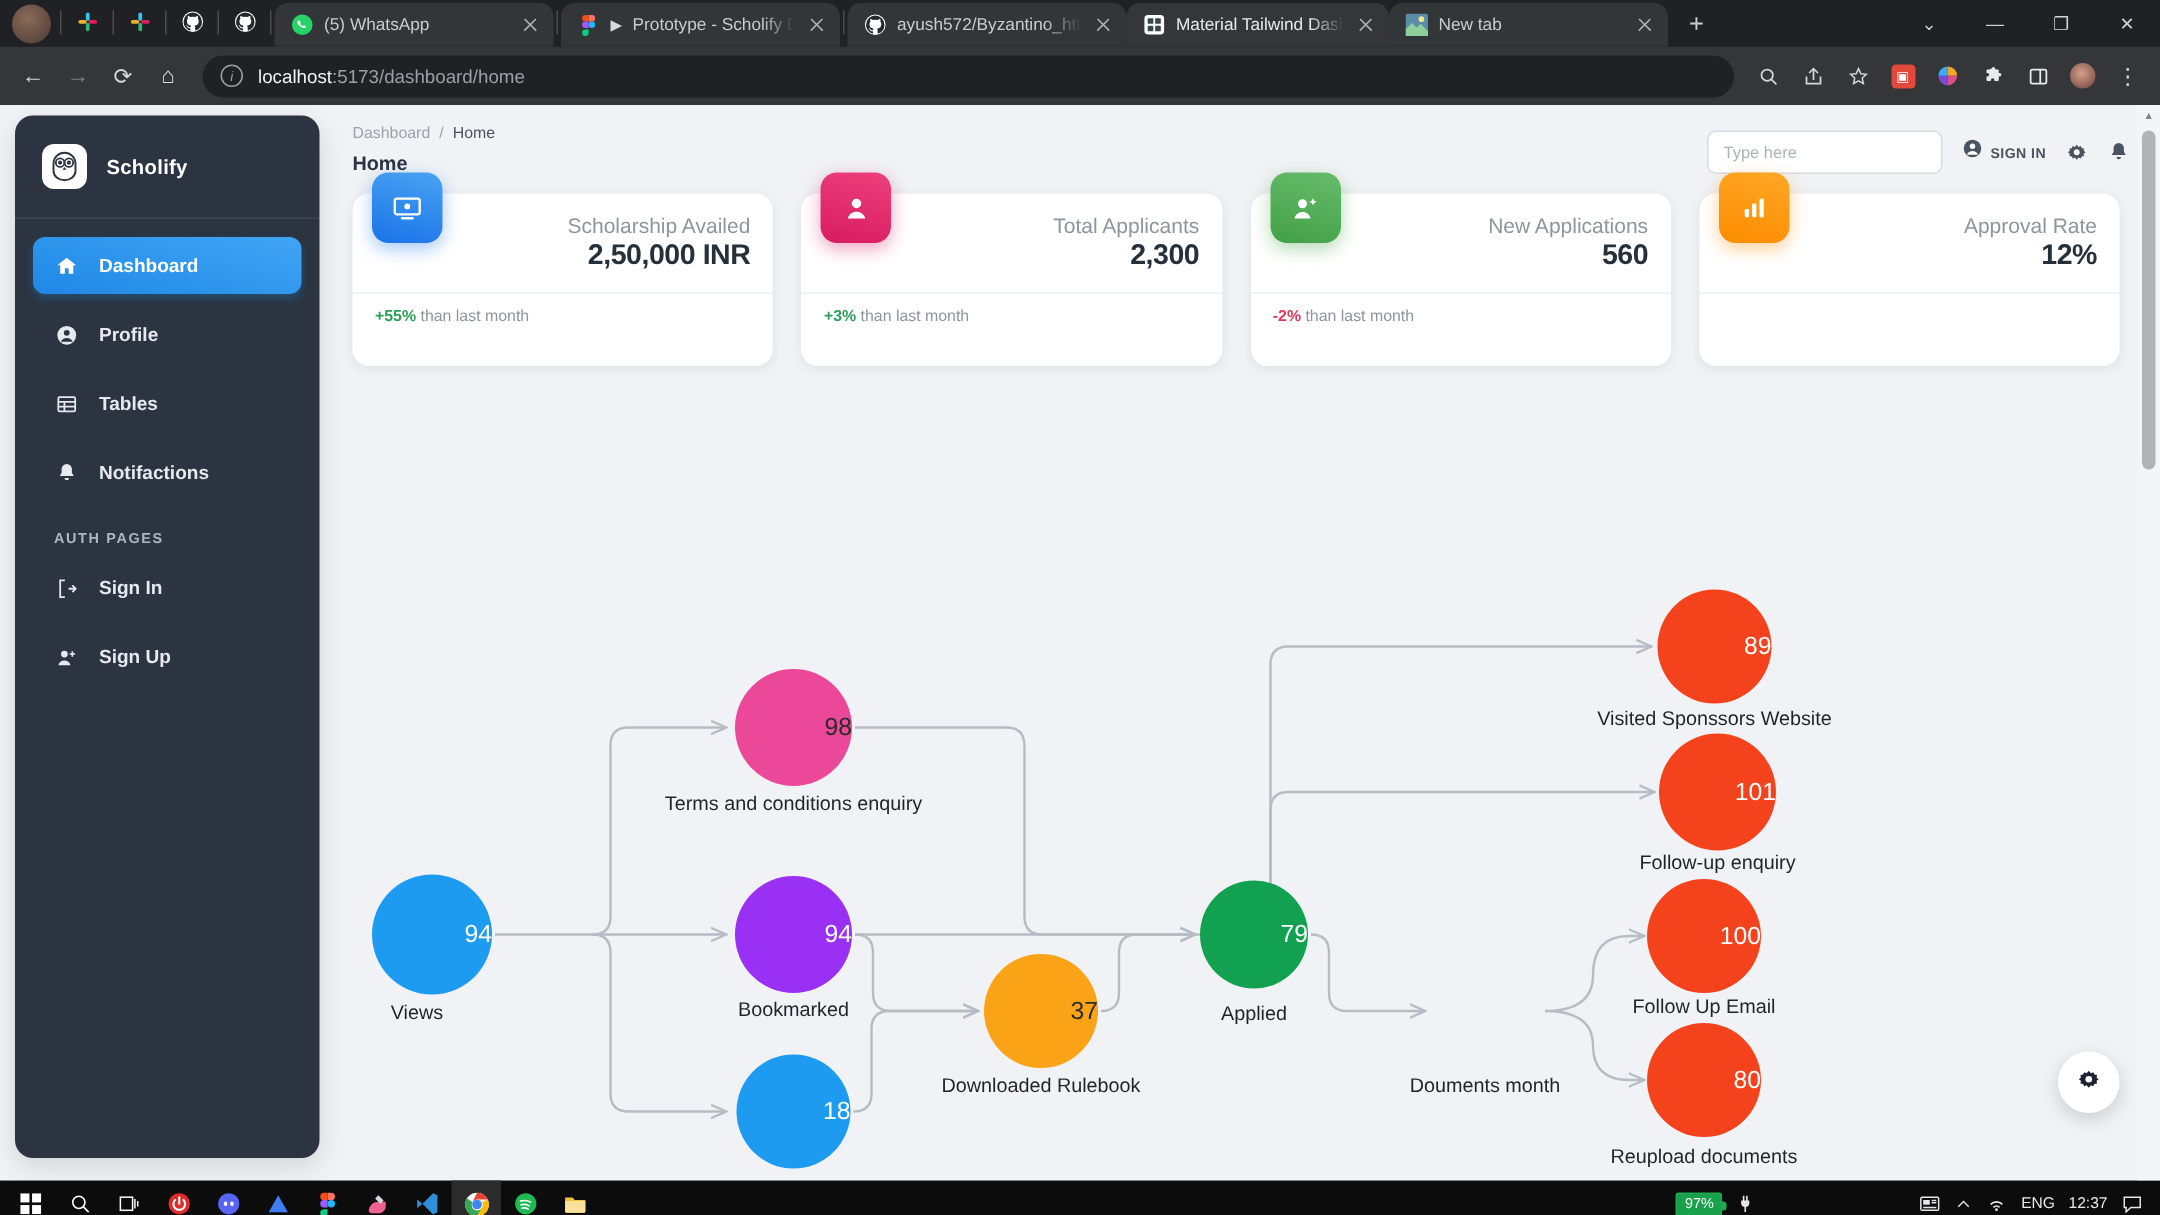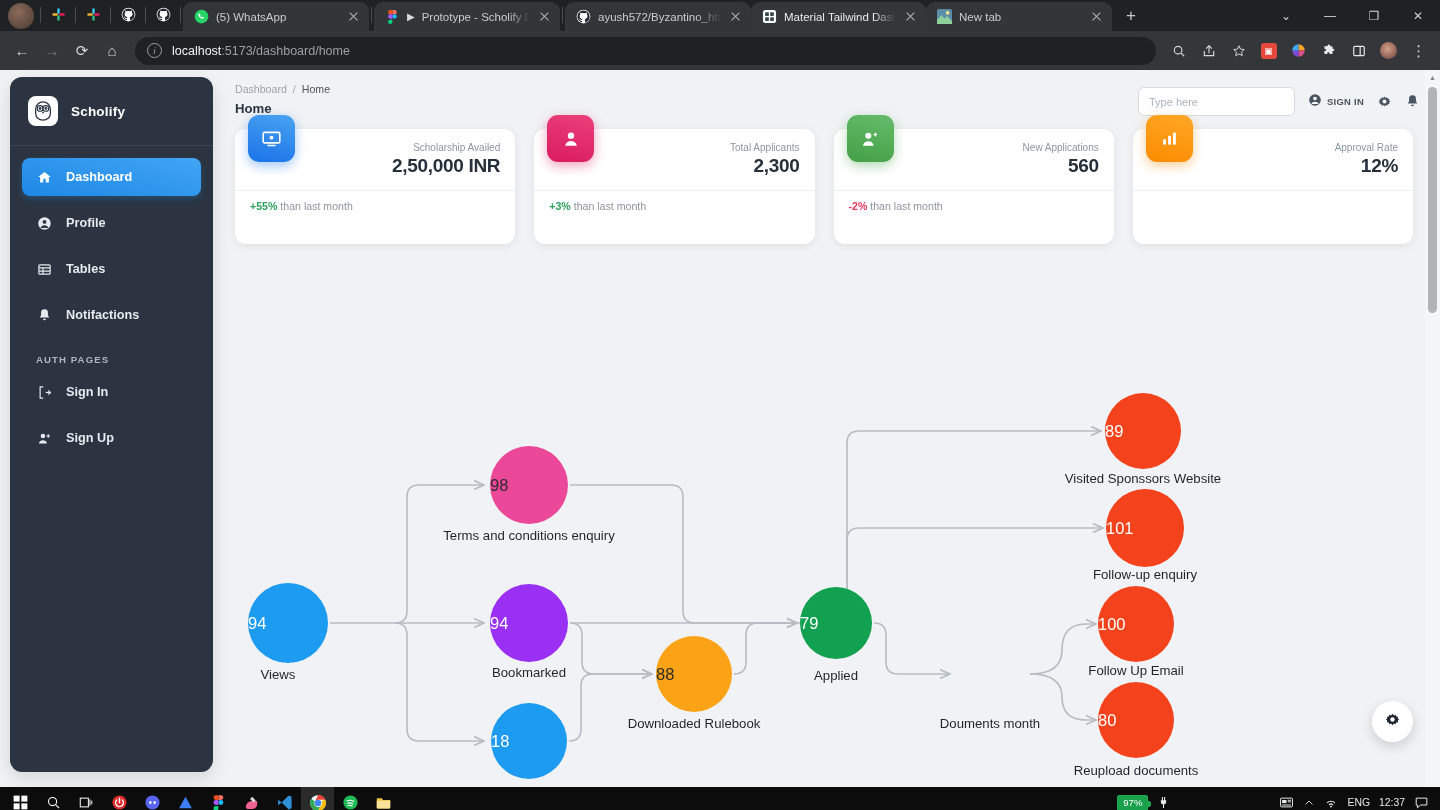--- a/index.html
+++ b/index.html
@@ -133,31 +133,31 @@
   #stat-row { display:flex; gap:19px; padding:13px 27px 0 22px; }
   .stat-card {
     flex:1 1 0; background:#fff; border-radius:11px; position:relative;
     box-shadow:0 2px 8px rgba(20,25,35,.075); height:115px;
   }
   .stat-icon {
     position:absolute; left:13px; top:-14px; width:47px; height:47px; border-radius:11px;
     display:flex; align-items:center; justify-content:center; color:#fff;
   }
   .stat-head { padding:13px 15px 0; text-align:right; }
-  .stat-label { font-size:10px; color:#8d959f; }
+  .stat-label { font-size:14px; color:#8d959f; }
   .stat-value { font-size:19px; font-weight:700; color:#26303b; margin-top:2px; letter-spacing:-.3px; }
   .stat-sep { height:1px; background:#eceff2; margin:13px 0 0; }
   .stat-foot { padding:9px 15px 0; font-size:10.6px; color:#8d959f; }
   .stat-foot b { font-weight:700; }
 
   
   #flow { position:absolute; left:22px; top:270px; width:1192px; height:447px; }
   #flow svg { position:absolute; inset:0; }
   .node { position:absolute; border-radius:50%; display:flex; align-items:center;
-          justify-content:flex-start; color:#fff; font-weight:400; }
+          justify-content:flex-end; color:#fff; font-weight:400; }
   .node-label { position:absolute; font-size:13.2px; color:#1f242b; white-space:nowrap;
                 text-align:center; }
 
   
   #float-gear {
     position:absolute; right:27px; bottom:45px; width:41px; height:41px; border-radius:50%;
     background:#fff; box-shadow:0 4px 12px rgba(20,25,35,.17);
     display:flex; align-items:center; justify-content:center;
   }
   
@@ -620,21 +620,21 @@
         <span>94</span>
       </div>
       <div class="node-label" style="left:204px; top:325px; width:180px">Bookmarked</div>
 
       <div class="node" style="left:256px; top:363px; width:76px; height:76px; background:#1d9bf0; font-size:16.5px">
         <span>18</span>
       </div>
       <div class="node-label" style="left:204px; top:446px; width:180px">Peer Review</div>
 
       <div class="node" style="left:421px; top:296px; width:76px; height:76px; background:#fba316; font-size:16.5px; color:#2b2b2b">
-        <span>88</span>
+        <span>37</span>
       </div>
       <div class="node-label" style="left:344px; top:376px; width:230px">Downloaded Rulebook</div>
 
       <div class="node" style="left:565px; top:247px; width:72px; height:72px; background:#12a150; font-size:16.5px">
         <span>79</span>
       </div>
       <div class="node-label" style="left:526px; top:328px; width:150px">Applied</div>
 
       <div class="node-label" style="left:665px; top:376px; width:180px">Douments month</div>
 

